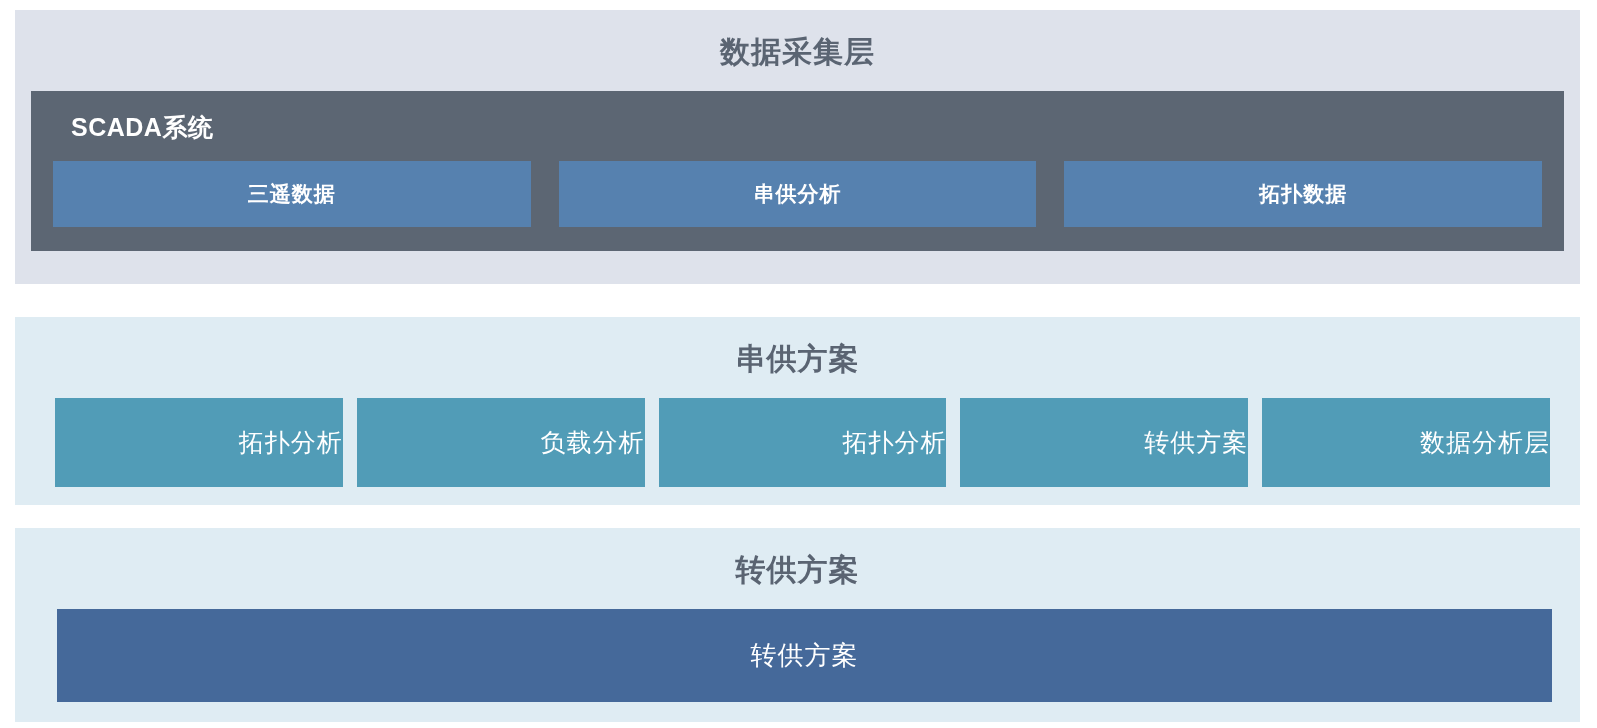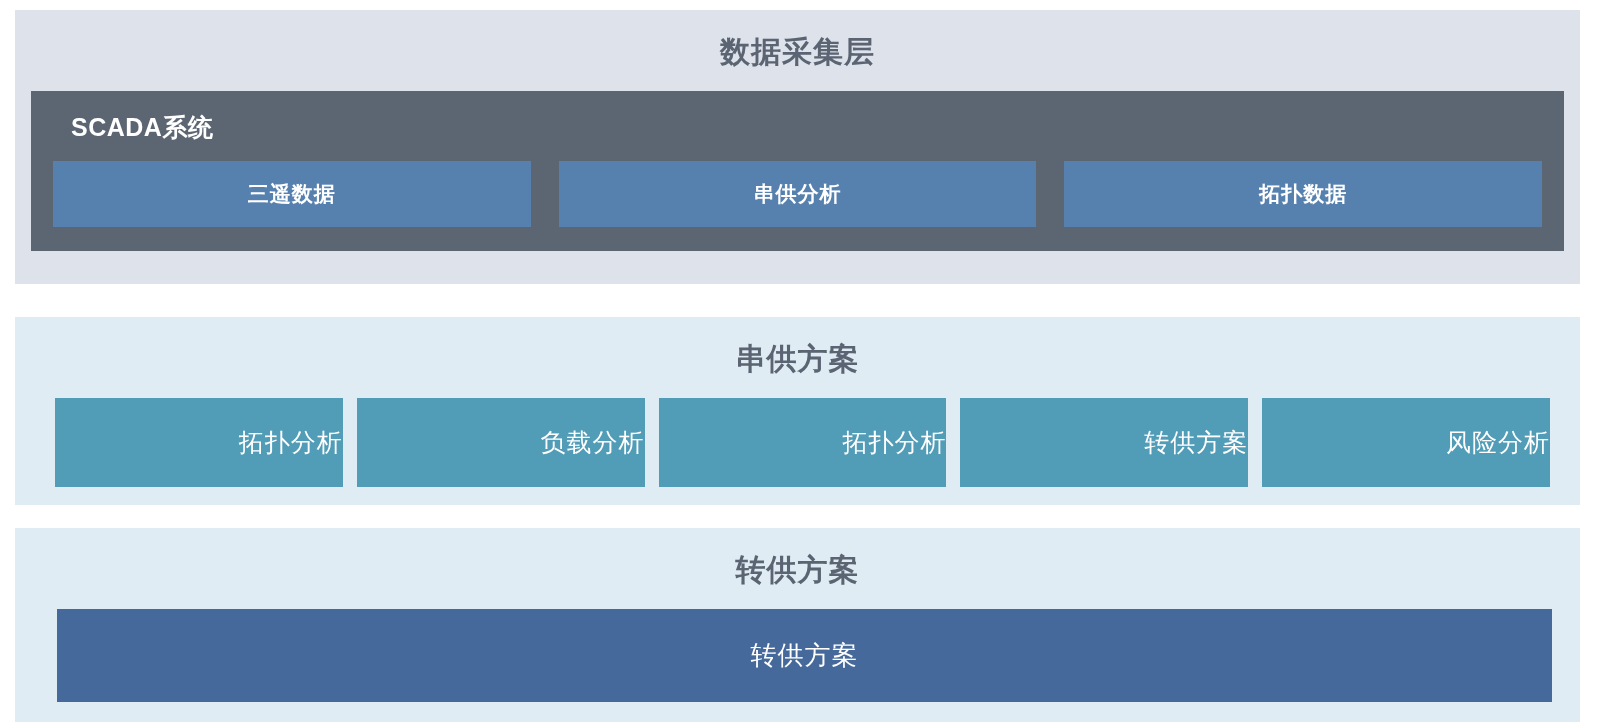--- a/index.html
+++ b/index.html
@@ -129,21 +129,21 @@
     </div>
   </section>
 
   <section class="layer layer-analysis">
     <h2 class="layer-title">串供方案</h2>
     <div class="analysis-row">
       <div class="analysis-box">拓扑分析</div>
       <div class="analysis-box">负载分析</div>
       <div class="analysis-box">拓扑分析</div>
       <div class="analysis-box">转供方案</div>
-      <div class="analysis-box">风险分析</div>
+      <div class="analysis-box">数据分析层</div>
     </div>
   </section>
 
   <section class="layer layer-application">
     <h2 class="layer-title">转供方案</h2>
     <div class="application-row">
       <div class="application-box">转供方案</div>
     </div>
   </section>
 

